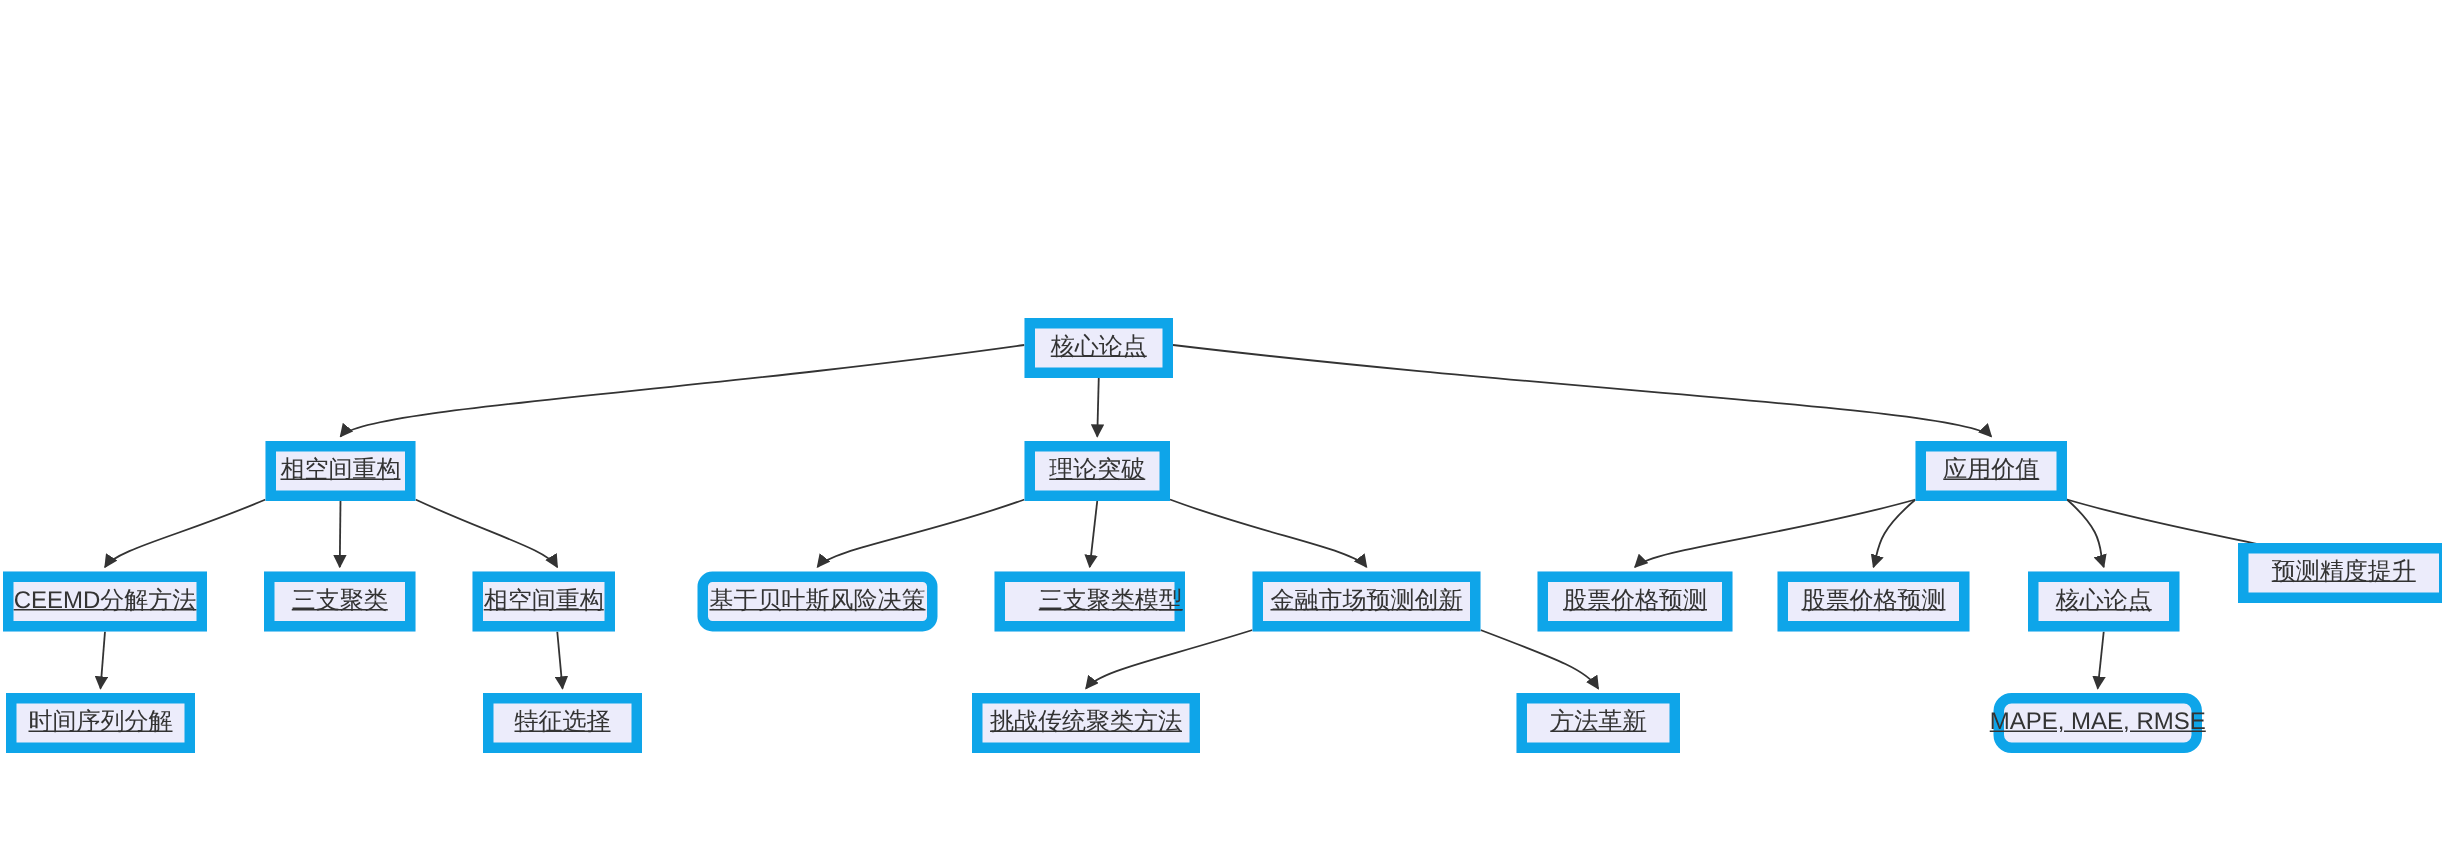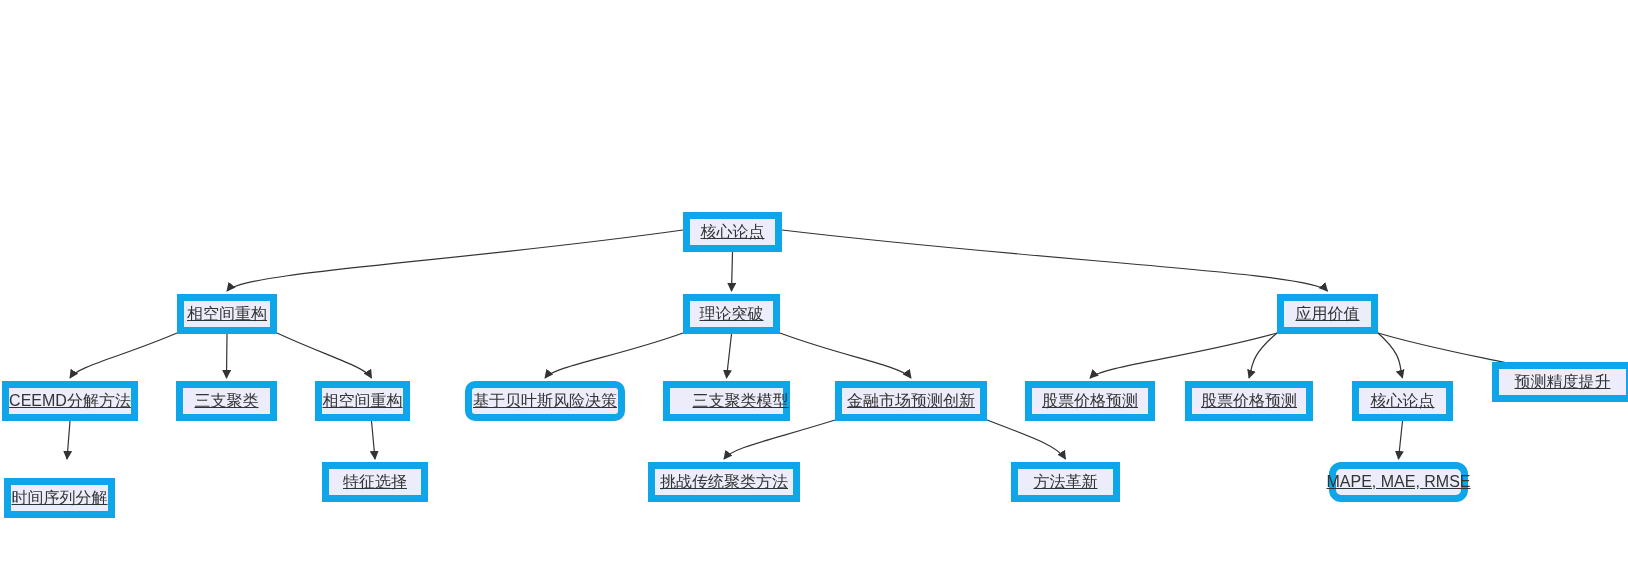--- a/index.html
+++ b/index.html
@@ -103,21 +103,21 @@
       </div>
       <div class="node" style="left: 1185px; top: 381px; width: 128px; height: 40px;">
         <span>股票价格预测</span>
       </div>
       <div class="node" style="left: 1352px; top: 381px; width: 101px; height: 40px;">
         <span>核心论点</span>
       </div>
       <div class="node" style="left: 1492px; top: 362px; width: 141px; height: 40px;">
         <span>预测精度提升</span>
       </div>
-      <div class="node" style="left: 4px; top: 478px; width: 111px; height: 40px;">
+      <div class="node" style="left: 4px; top: 462px; width: 126px; height: 40px;">
         <span>时间序列分解</span>
       </div>
       <div class="node" style="left: 648px; top: 462px; width: 152px; height: 40px;">
         <span>挑战传统聚类方法</span>
       </div>
       <div class="node" style="left: 322px; top: 462px; width: 106px; height: 40px;">
         <span>特征选择</span>
       </div>
       <div class="node" style="left: 1011px; top: 462px; width: 109px; height: 40px;">
         <span>方法革新</span>

